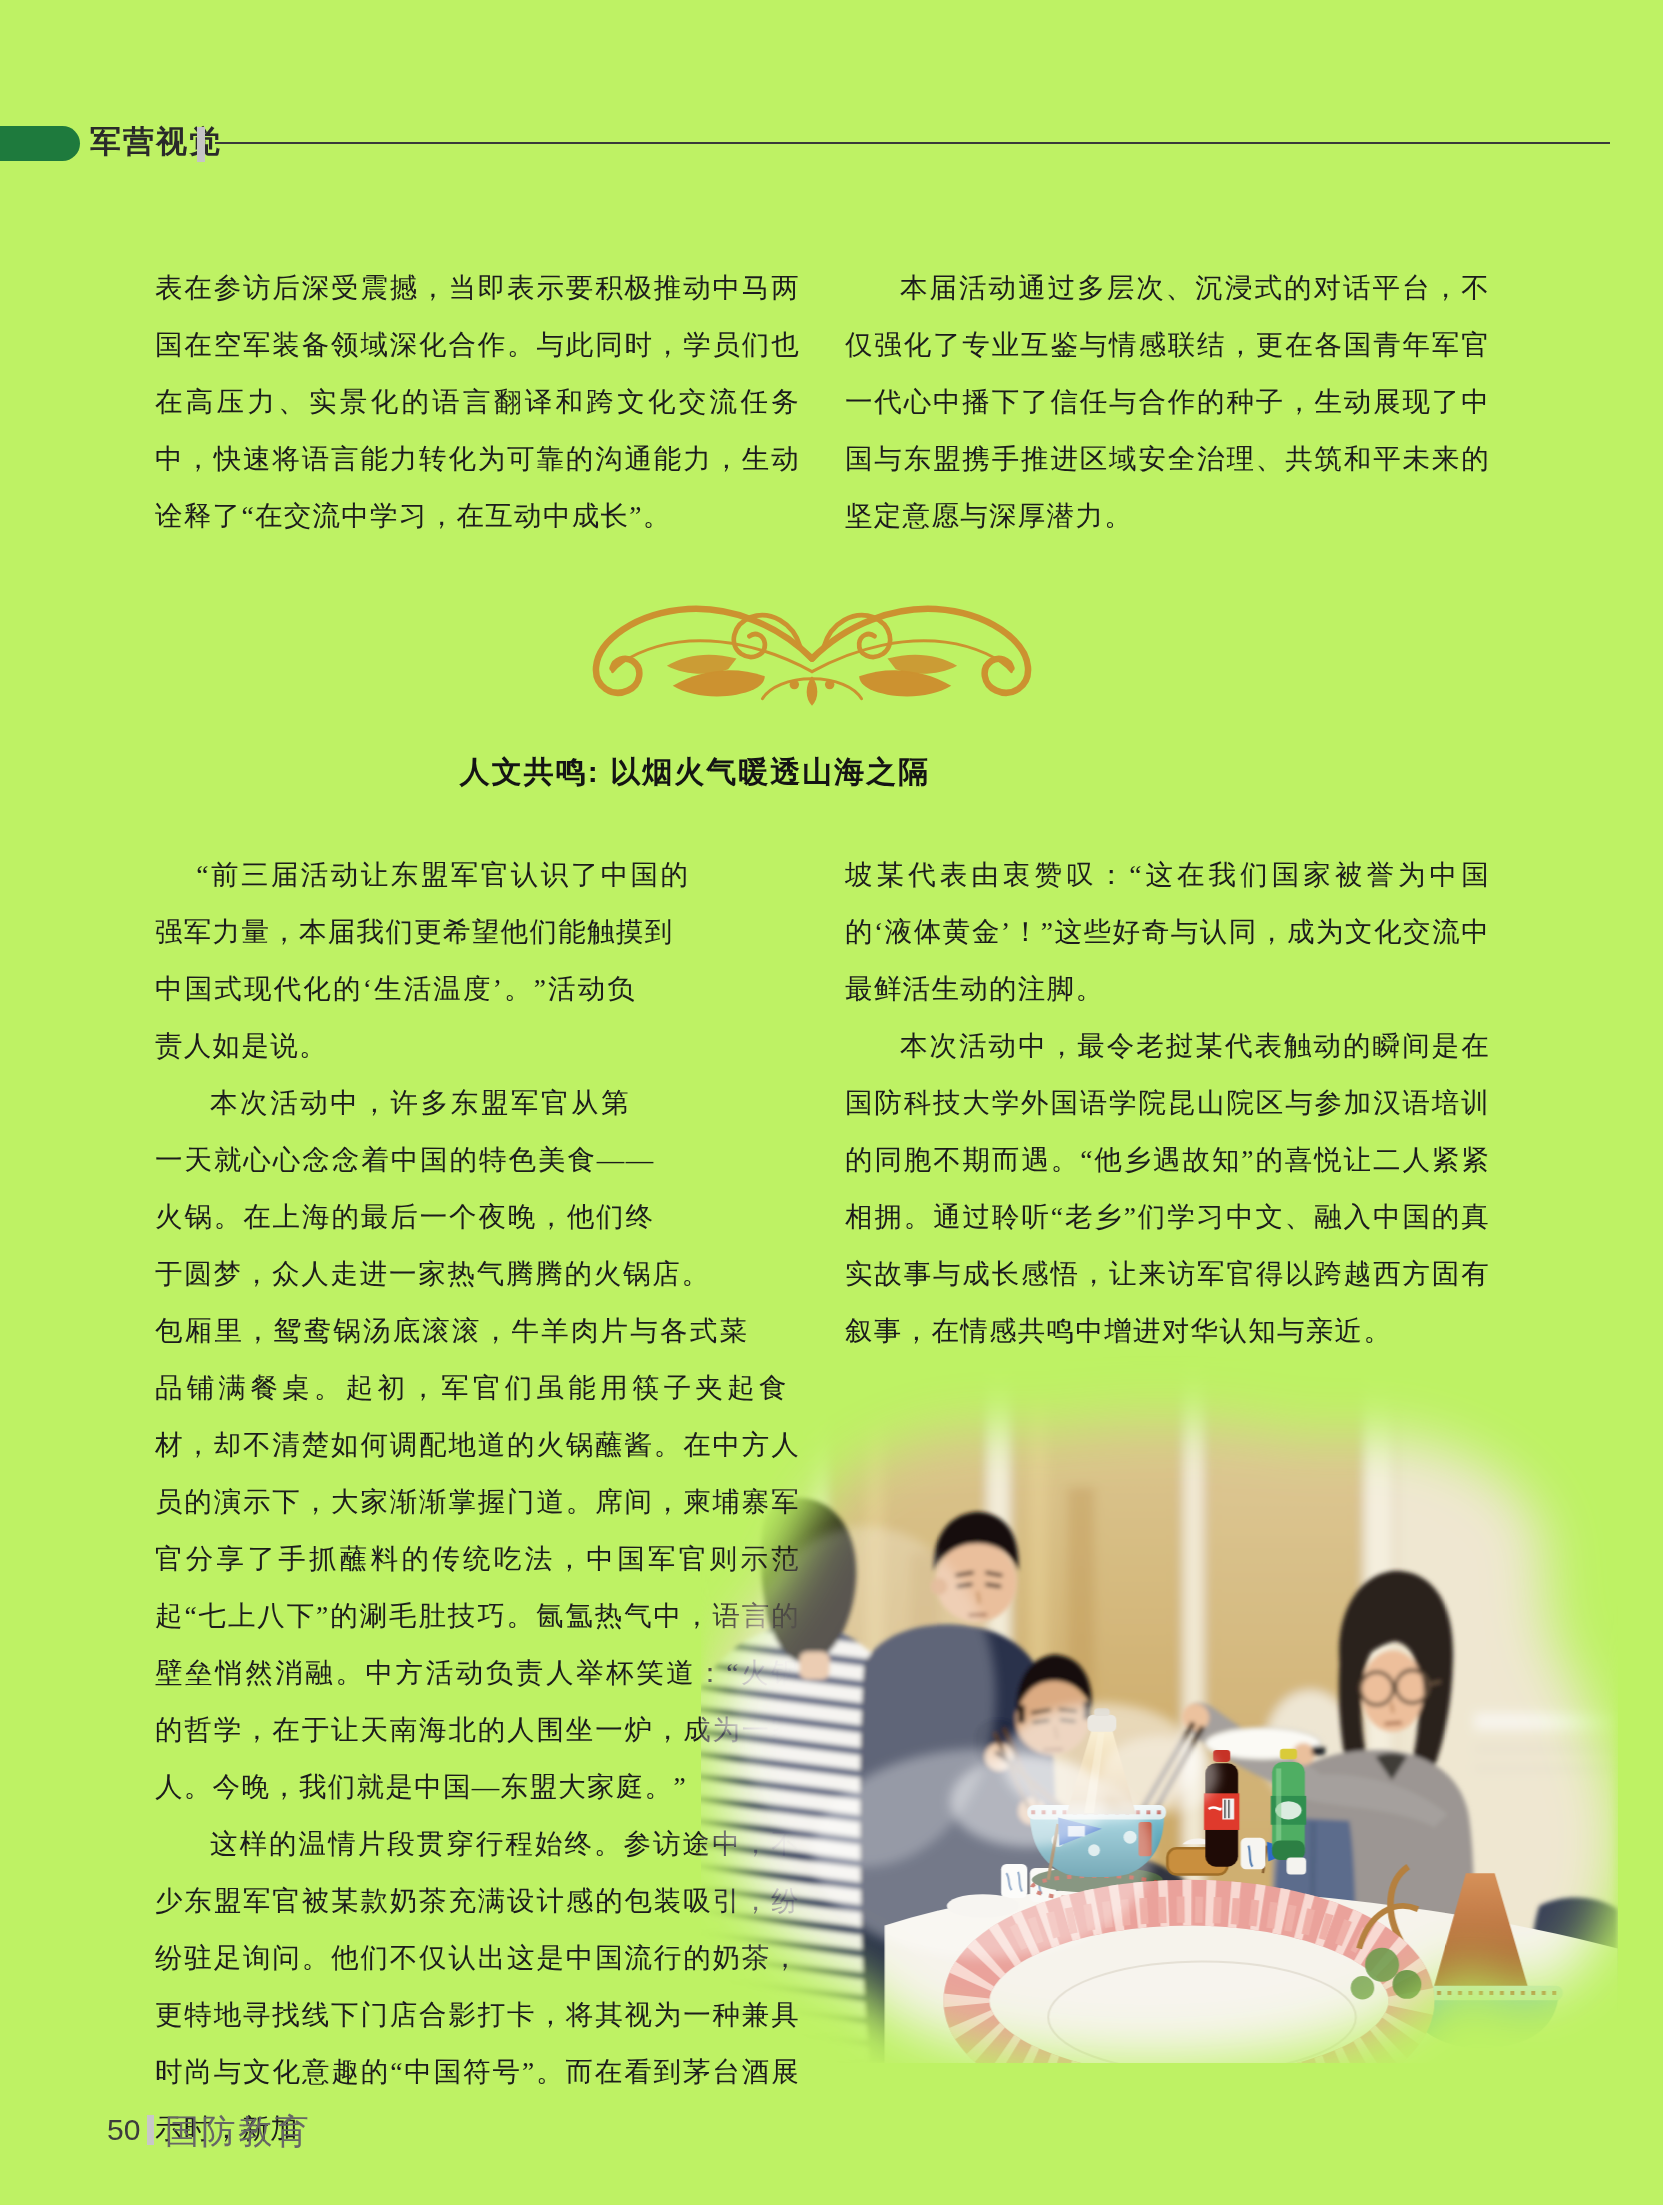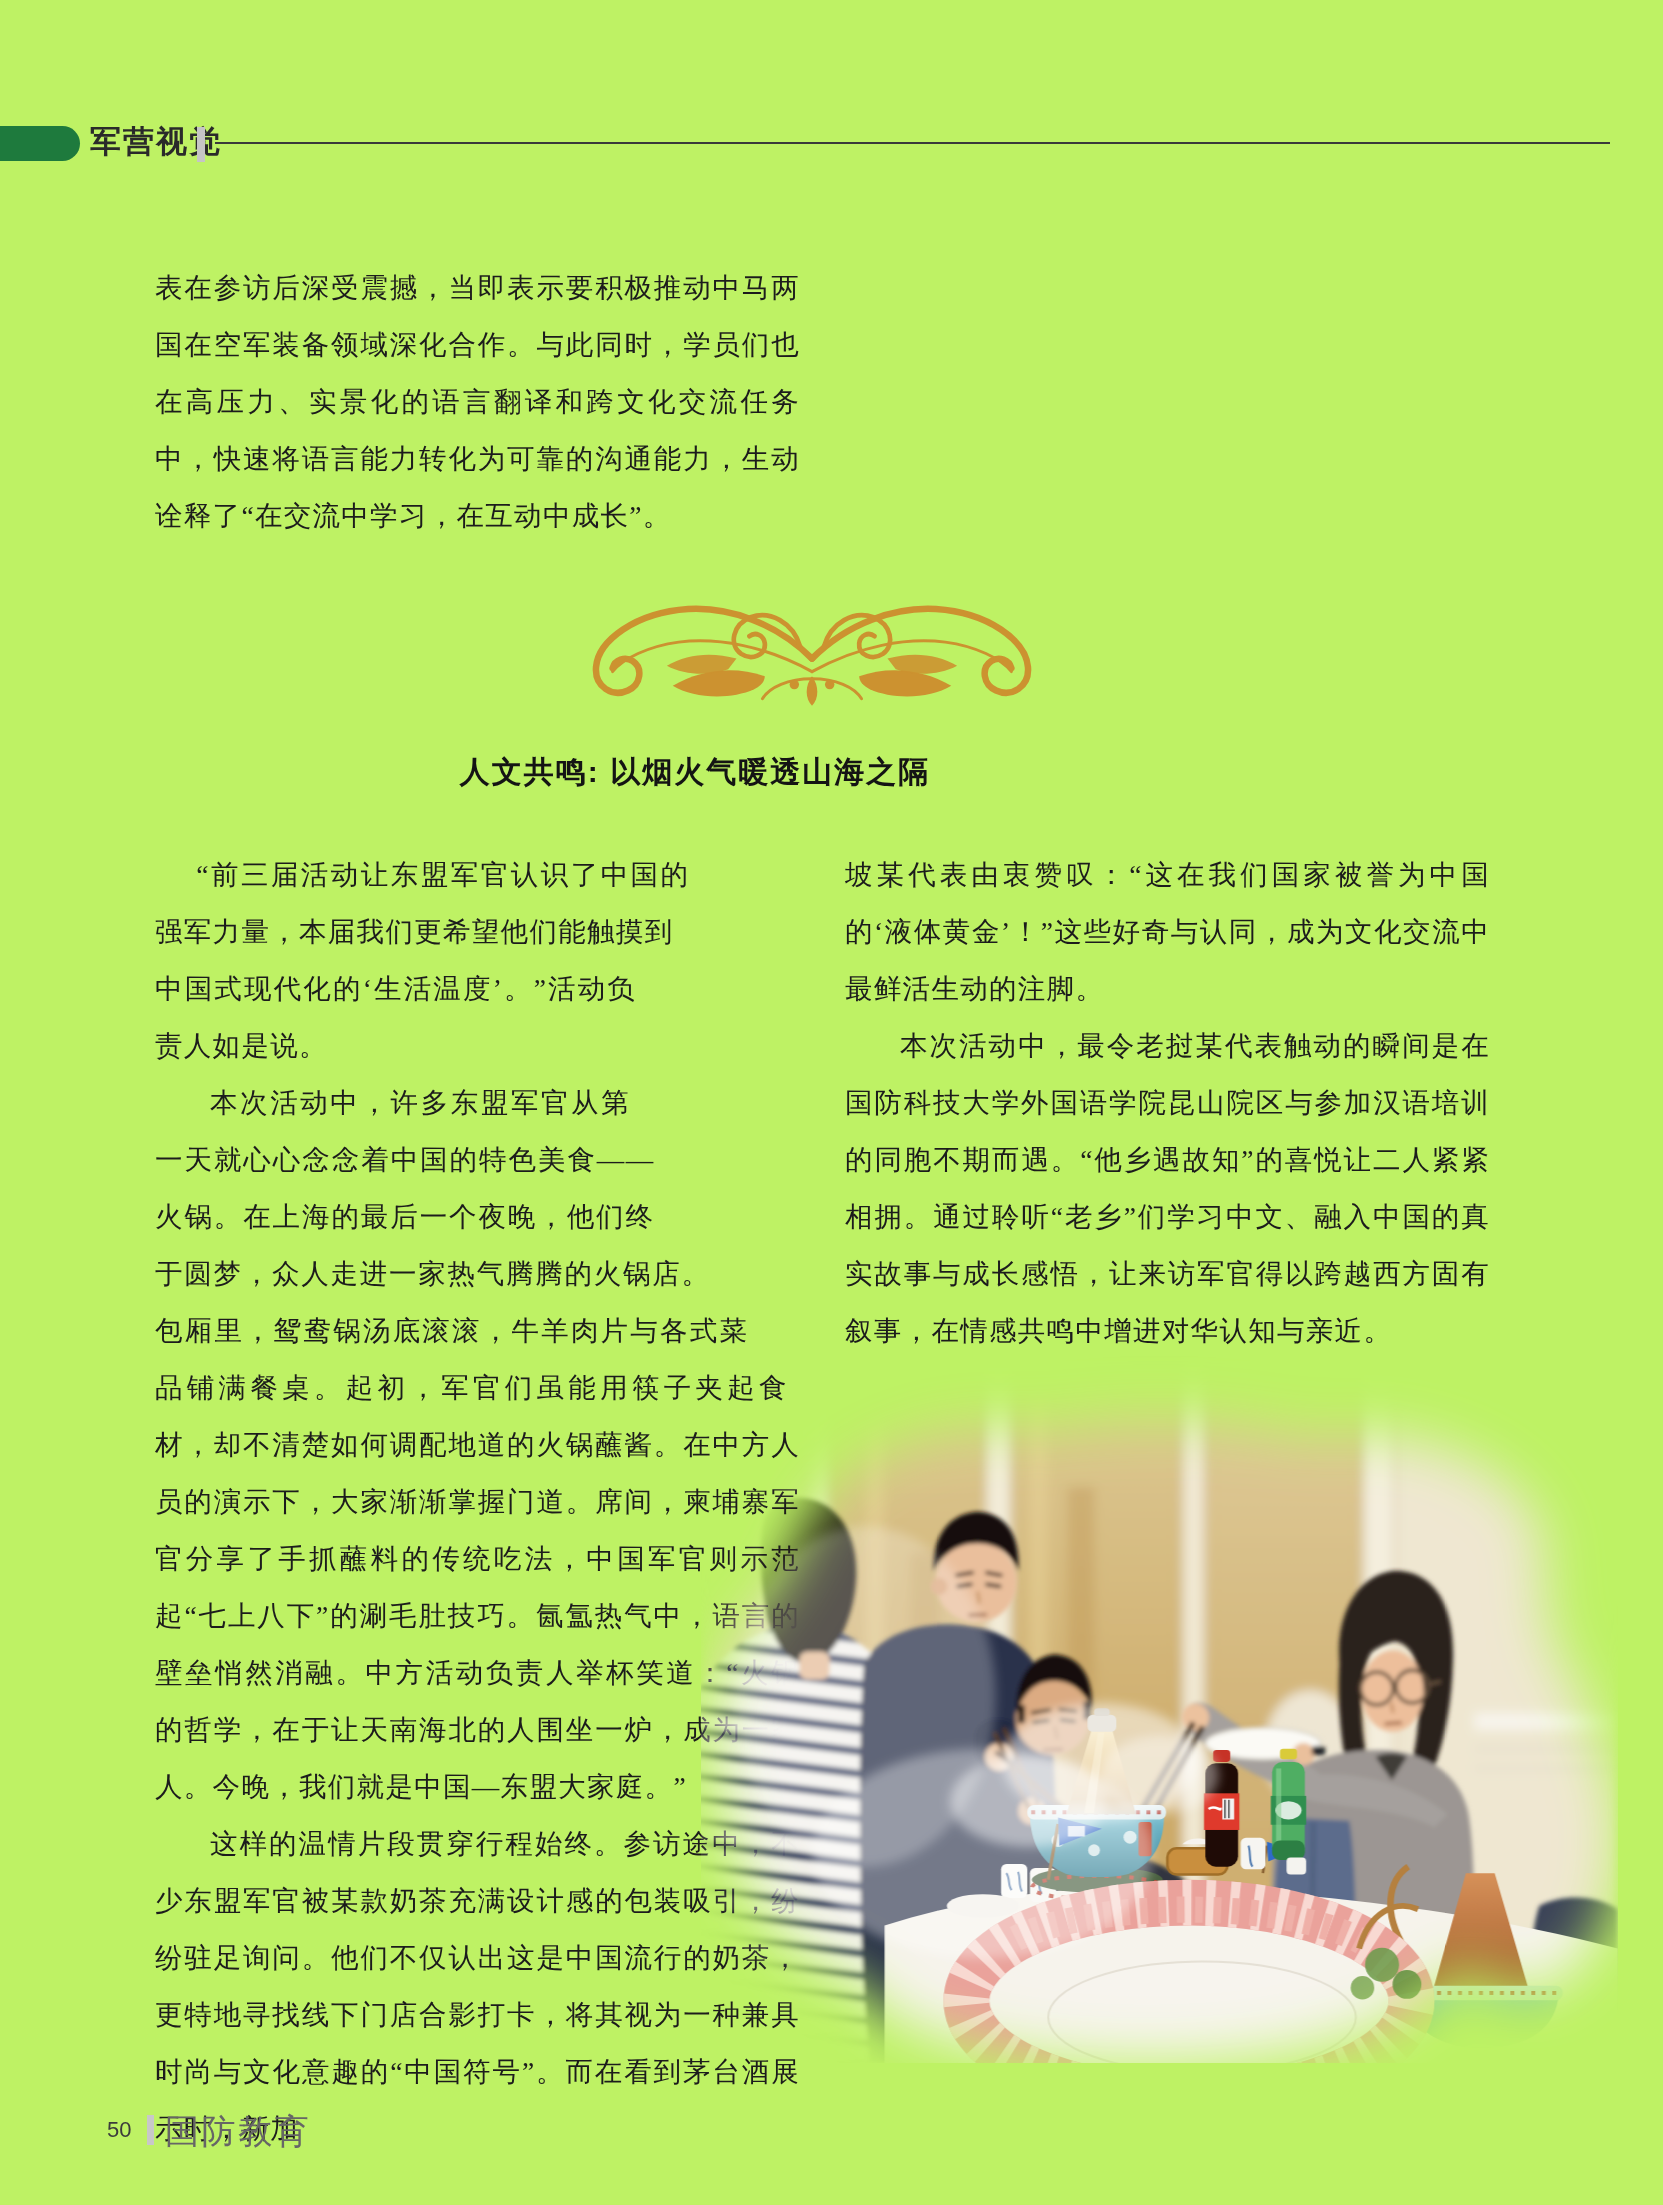--- a/index.html
+++ b/index.html
@@ -35,37 +35,40 @@
   .ornament{position:absolute;left:504px;top:589px;width:616px;height:118px;}
   .section-heading{position:absolute;left:0;top:751px;width:1390px;text-align:center;
      font-family:"Liberation Sans","DejaVu Sans",sans-serif;font-weight:700;
      font-size:30px;line-height:41px;color:#141414;letter-spacing:2px;}
 
   
   .photo{position:absolute;left:701px;top:1356px;width:917px;height:707px;}
 
   
   .ftr-num{position:absolute;left:107px;top:2113px;font-family:"Liberation Sans","DejaVu Sans",sans-serif;
-           font-size:22px;line-height:34px;color:#3c3c3c;}
+           font-size:30px;line-height:34px;color:#3c3c3c;}
   .ftr-tick{position:absolute;left:147px;top:2115px;width:7.2px;height:30px;background:#c8c8c8;}
   .ftr-mag{position:absolute;left:165px;top:2116px;font-family:"Liberation Sans","DejaVu Sans",sans-serif;
            font-size:34px;line-height:30px;color:#666666;letter-spacing:2.6px;}
 </style>
 </head>
 <body>
 
 <div class="page">
 
   <div class="hdr-pill"></div>
   <div class="hdr-title">军营视觉</div>
   <div class="hdr-tick"></div>
   <div class="hdr-rule"></div>
 
   <div class="col intro-left">
     <p>表在参访后深受震撼，当即表示要积极推动中马两国在空军装备领域深化合作。与此同时，学员们也在高压力、实景化的语言翻译和跨文化交流任务中，快速将语言能力转化为可靠的沟通能力，生动诠释了“在交流中学习，在互动中成长”。</p>
+  </div>
+  <div class="col intro-right">
+    <p class="ind">本届活动通过多层次、沉浸式的对话平台，不仅强化了专业互鉴与情感联结，更在各国青年军官一代心中播下了信任与合作的种子，生动展现了中国与东盟携手推进区域安全治理、共筑和平未来的坚定意愿与深厚潜力。</p>
   </div>
 
   <div class="ornament">
     <svg viewBox="0 0 960 200" width="616" height="118">
       <g id="flh" stroke="#cc9230" fill="none" stroke-linecap="round">
         <path d="M480,118 C540,58 620,30 690,34 C780,40 842,88 846,132 C849,166 818,184 792,172 C770,162 766,134 784,122 C797,114 814,120 818,134" stroke-width="11"></path>
         <path d="M480,140 C560,96 640,82 706,90 C758,97 800,118 818,140" stroke-width="5"></path>
         <path d="M500,98 C512,56 552,36 584,48 C614,60 622,94 600,110 C582,122 558,112 560,92 C562,78 576,72 586,80" stroke-width="8"></path>
         <path d="M560,148 C610,130 668,136 716,164 C680,186 618,188 578,170 C566,164 560,156 560,148 Z" fill="#cc9230" stroke="none"></path>
         <path d="M608,118 C650,106 692,110 726,130 C696,146 654,148 622,136 Z" fill="#cc9230" stroke="none" opacity="0.9"></path>

